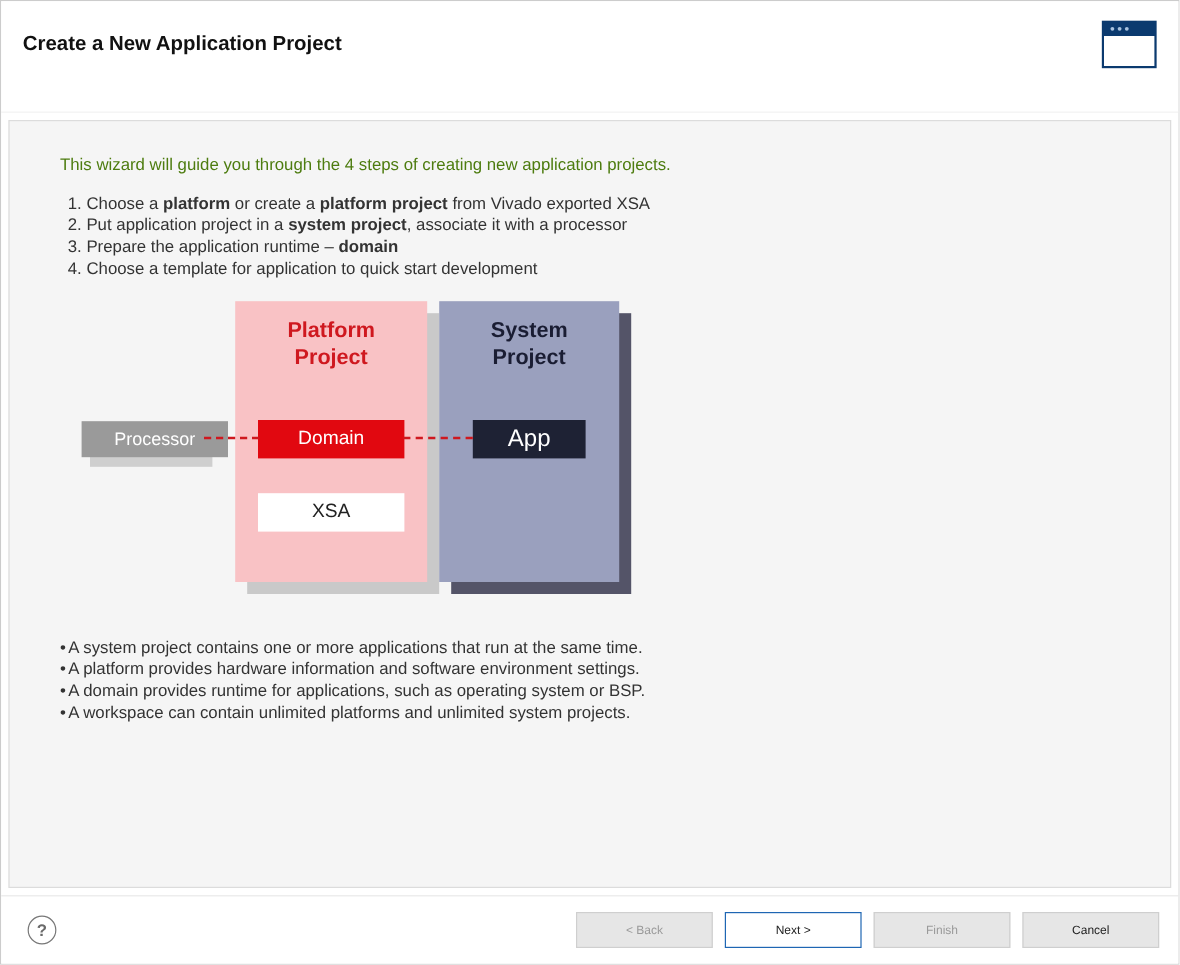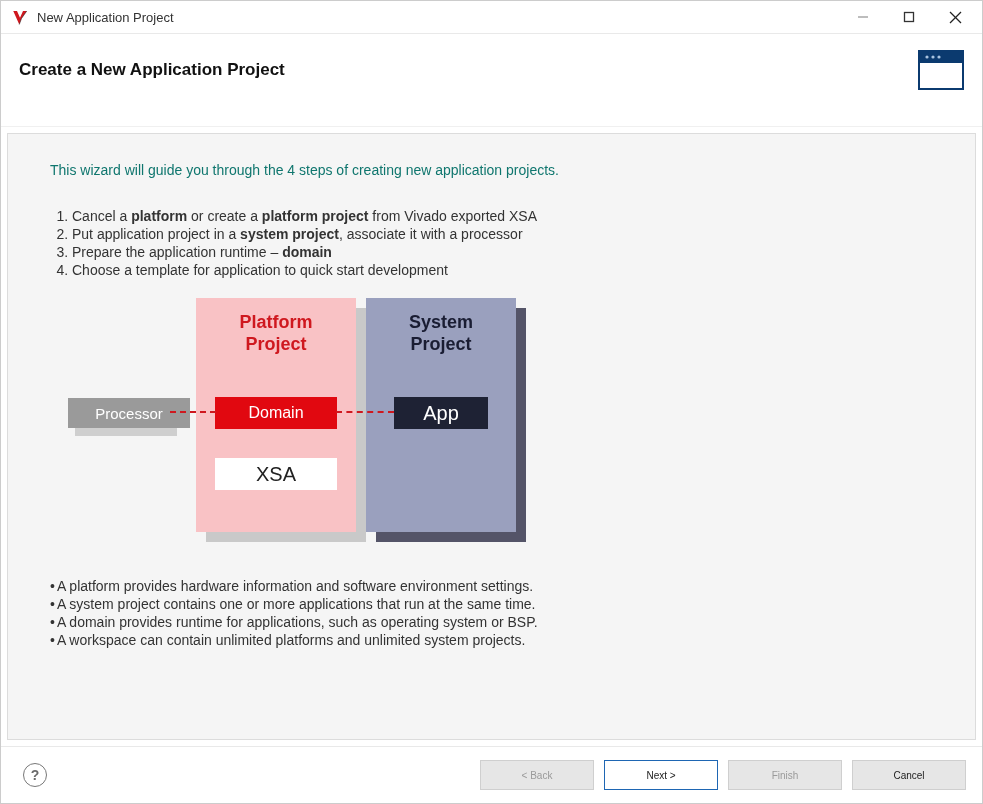--- a/index.html
+++ b/index.html
@@ -75,21 +75,21 @@
     background: #fff;
   }
   .content {
     border: 1px solid #dcdcdc;
     background: #f5f5f5;
     height: 100%;
     box-sizing: border-box;
     padding: 28px 42px 10px 42px;
     overflow: hidden;
   }
-  .intro { margin: 0 0 30px 0; color: #0f766e; }
+  .intro { margin: 0 0 16px 0; color: #4d7c0f; }
   .steps { margin: 0 0 20px 0; padding-left: 22px; color: #333; }
   .steps li { margin: 2px 0; }
   .steps b { font-weight: 700; }
 
   
   .diagram {
     position: relative;
     height: 260px;
     margin: 10px 0 20px 0;
   }
@@ -119,21 +119,21 @@
   .diag-platform .cap {
     color: #cf181f; font-weight:700; font-size:18px; text-align:center; padding-top:14px; line-height:1.2;
   }
   .diag-domain {
     position:absolute; left:19px; top:99px; width:122px; height:32px;
     background:#e10810; color:#fff; display:flex;align-items:center;justify-content:center; font-size:16px;
     z-index:4;
   }
   .diag-xsa {
     position:absolute; left:19px; top:160px; width:122px; height:32px;
-    background:#fff; color:#222; display:flex;align-items:center;justify-content:center; font-size:20px;
+    background:#fff; color:#222; display:flex;align-items:center;justify-content:center; font-size:16px;
     z-index:4;
   }
   .diag-system {
     position: absolute;
     left: 316px; top: 0;
     width: 150px; height: 234px;
     background: #9aa0be;
     z-index:2;
   }
   .diag-system-shadow {
@@ -199,66 +199,41 @@
   }
   .btn.disabled { color:#9a9a9a; }
   .btn.primary { border:1.5px solid #1e66b3; background:#fff; }
 
 </style>
 </head>
 <body>
 
 <div class="window">
 
-  <div class="titlebar">
-    <span class="app-icon">
-      <svg viewBox="0 0 24 24" width="18" height="18">
-        <path d="M3 4 L11 22 L14 14 L21 4 L16 4 L12 13 L8 4 Z" fill="#cf181f"></path>
-        <path d="M11 22 L14 14 L21 4" fill="none" stroke="#111" stroke-width="0.7"></path>
-      </svg>
-    </span>
-    <span class="title-text">New Application Project</span>
-    <div class="win-btn">
-      <svg width="12" height="12">
-          <line x1="1" y1="6" x2="11" y2="6" stroke="#999" stroke-width="1.3"></line>
-        </svg>
-    </div>
-    <div class="win-btn">
-      <svg width="12" height="12">
-          <rect x="1.5" y="1.5" width="9" height="9" fill="none" stroke="#333" stroke-width="1.3"></rect>
-        </svg>
-    </div>
-    <div class="win-btn">
-      <svg width="13" height="13">
-          <line x1="1" y1="1" x2="12" y2="12" stroke="#222" stroke-width="1.3"></line>
-          <line x1="12" y1="1" x2="1" y2="12" stroke="#222" stroke-width="1.3"></line>
-        </svg>
-    </div>
-  </div>
 
   <div class="header">
     <h1>Create a New Application Project</h1>
     <span class="header-icon">
       <svg viewBox="0 0 46 40" width="46" height="40">
         <rect x="1" y="1" width="44" height="38" fill="#fff" stroke="#0b3a6f" stroke-width="2"></rect>
         <rect x="1" y="1" width="44" height="12" fill="#0b3a6f"></rect>
         <circle cx="9" cy="7" r="1.6" fill="#a9c3e0"></circle>
         <circle cx="15" cy="7" r="1.6" fill="#a9c3e0"></circle>
         <circle cx="21" cy="7" r="1.6" fill="#a9c3e0"></circle>
       </svg>
     </span>
   </div>
 
   <div class="content-wrap">
     <div class="content">
       <p class="intro">This wizard will guide you through the 4 steps of creating new application projects.</p>
 
       <ol class="steps">
         <li>
-          <span>Cancel a </span><b>platform</b><span> or create a </span><b>platform project</b><span> from Vivado exported XSA</span>
+          <span>Choose a </span><b>platform</b><span> or create a </span><b>platform project</b><span> from Vivado exported XSA</span>
         </li>
         <li>
           <span>Put application project in a </span><b>system project</b><span>, associate it with a processor</span>
         </li>
         <li>
           <span>Prepare the application runtime – </span><b>domain</b>
         </li>
         <li>Choose a template for application to quick start development</li>
       </ol>
 
@@ -292,22 +267,22 @@
           <div class="diag-app">
               <span>App</span>
             </div>
         </div>
 
         <div class="conn-line conn1"></div>
         <div class="conn-line conn2"></div>
       </div>
 
       <ul class="notes">
+        <li>A system project contains one or more applications that run at the same time.</li>
         <li>A platform provides hardware information and software environment settings.</li>
-        <li>A system project contains one or more applications that run at the same time.</li>
         <li>A domain provides runtime for applications, such as operating system or BSP.</li>
         <li>A workspace can contain unlimited platforms and unlimited system projects.</li>
       </ul>
 
     </div>
   </div>
 
   <div class="button-bar">
     <div class="help-btn">?</div>
     <div class="spacer"></div>

